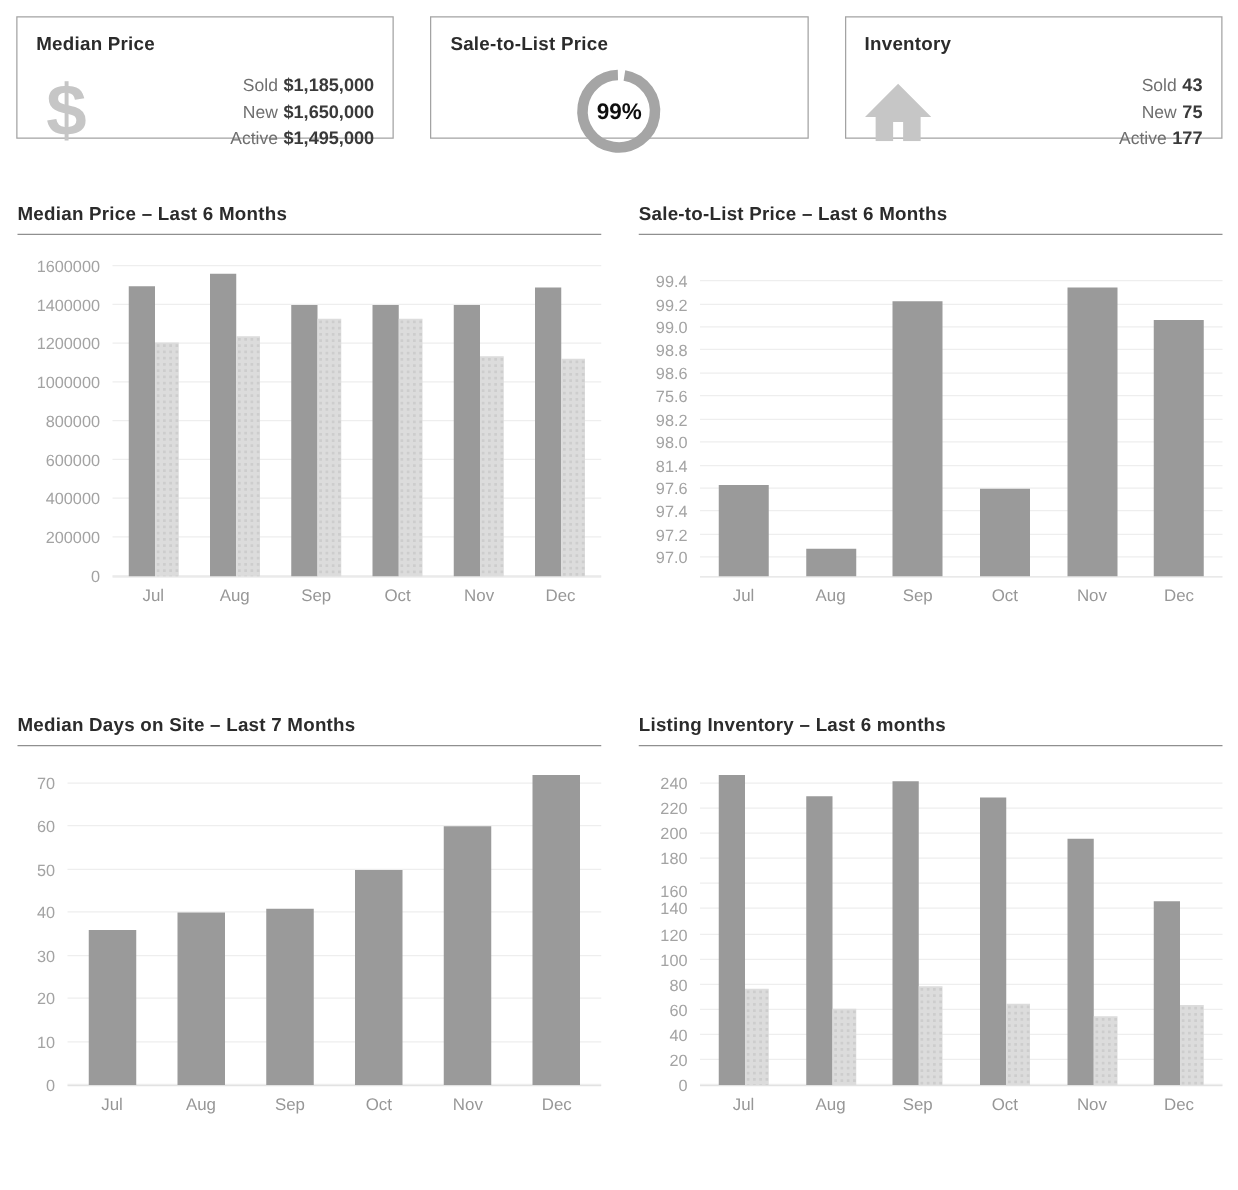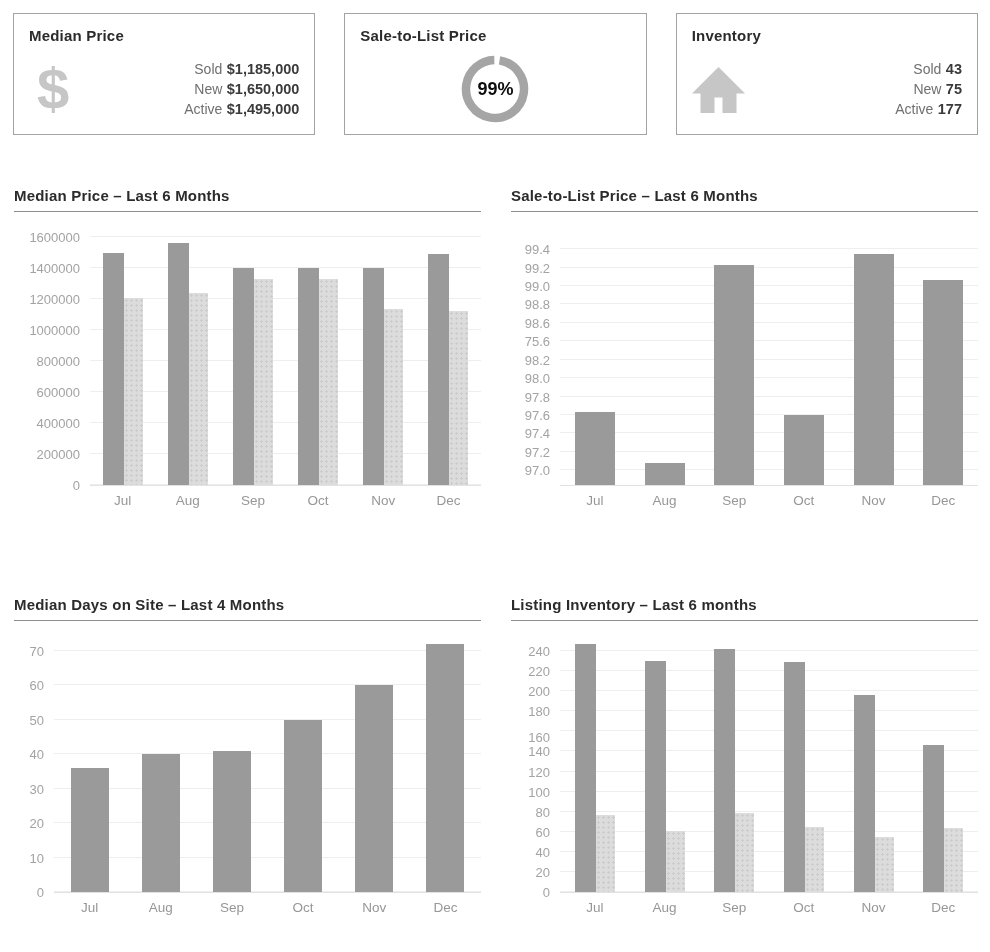--- a/index.html
+++ b/index.html
@@ -1,21 +1,21 @@
 <!DOCTYPE html>
 <html style="--bar-dark: #9a9a9a; --bar-light: #dcdcdc; --icon-gray: #c6c6c6; --donut-ring: #a5a5a5; --title-text: #2b2b2b; --axis-text: #a3a3a3;"><head>
 <meta charset="utf-8">
 <style>
   * { margin:0; padding:0; box-sizing:border-box; }
   html,body { width:990px; height:952px; background:#ffffff; overflow:hidden;
               font-family:"Liberation Sans","DejaVu Sans",sans-serif; }
 
   
   .cards { display:flex; gap:29px; margin:13px 12px 0 13px; }
-  .card { flex:1; height:122px; border:1px solid #a3a3a3; background:#fff; padding:13px 15px 10px 15px; }
+  .card { flex:1; height:98px; border:1px solid #a3a3a3; background:#fff; padding:13px 15px 10px 15px; }
   .card-title { font-size:15px; font-weight:bold; color:#2b2b2b; letter-spacing:.2px; }
   .card-body { display:flex; justify-content:space-between; align-items:center; margin-top:8px; height:74px; }
   .stat-rows { text-align:right; line-height:20px; margin-left:auto; }
   .stat-label { color:#6f6f6f; font-size:14px; }
   .stat-value { color:#3a3a3a; font-weight:bold; font-size:14.5px; }
   .big-row { margin-left:auto; display:flex; align-items:center; gap:8px; }
   .big-label { color:#6f6f6f; font-size:15px; }
   .big-value { color:#414141; font-size:30px; font-weight:bold; letter-spacing:.5px; }
   .dollar { font-size:58px; font-weight:bold; color:var(--icon-gray,#c7c7c7); line-height:58px; padding-left:8px; }
   .icon-box { display:flex; align-items:center; }
@@ -181,21 +181,21 @@
       <div class="plot">
           <div class="grid" style="bottom: 14.7384px;"></div>
           <span class="ylabel" style="bottom: 14.7384px;">97.0</span>
           <div class="grid" style="bottom: 33.1613px;"></div>
           <span class="ylabel" style="bottom: 33.1613px;">97.2</span>
           <div class="grid" style="bottom: 51.5842px;"></div>
           <span class="ylabel" style="bottom: 51.5842px;">97.4</span>
           <div class="grid" style="bottom: 70.0072px;"></div>
           <span class="ylabel" style="bottom: 70.0072px;">97.6</span>
           <div class="grid" style="bottom: 88.4301px;"></div>
-          <span class="ylabel" style="bottom: 88.4301px;">97.8</span>
+          <span class="ylabel" style="bottom: 88.4301px;">81.4</span>
           <div class="grid" style="bottom: 106.853px;"></div>
           <span class="ylabel" style="bottom: 106.853px;">98.0</span>
           <div class="grid" style="bottom: 125.276px;"></div>
           <span class="ylabel" style="bottom: 125.276px;">98.2</span>
           <div class="grid" style="bottom: 143.699px;"></div>
           <span class="ylabel" style="bottom: 143.699px;">75.6</span>
           <div class="grid" style="bottom: 162.122px;"></div>
           <span class="ylabel" style="bottom: 162.122px;">98.6</span>
           <div class="grid" style="bottom: 180.545px;"></div>
           <span class="ylabel" style="bottom: 180.545px;">98.8</span>
@@ -231,21 +231,21 @@
           <div class="month">Aug</div>
           <div class="month">Sep</div>
           <div class="month">Oct</div>
           <div class="month">Nov</div>
           <div class="month">Dec</div>
         </div>
     </div>
   </section>
 
   <section>
-    <h2 class="chart-title">Median Days on Site – Last 4 Months</h2>
+    <h2 class="chart-title">Median Days on Site – Last 7 Months</h2>
     <div class="plot-wrap" style="--lw:40px; --ph:256px;">
       <div class="plot">
           <div class="grid" style="bottom: 0px;"></div>
           <span class="ylabel" style="bottom: 0px;">0</span>
           <div class="grid" style="bottom: 34.4595px;"></div>
           <span class="ylabel" style="bottom: 34.4595px;">10</span>
           <div class="grid" style="bottom: 68.9189px;"></div>
           <span class="ylabel" style="bottom: 68.9189px;">20</span>
           <div class="grid" style="bottom: 103.378px;"></div>
           <span class="ylabel" style="bottom: 103.378px;">30</span>

